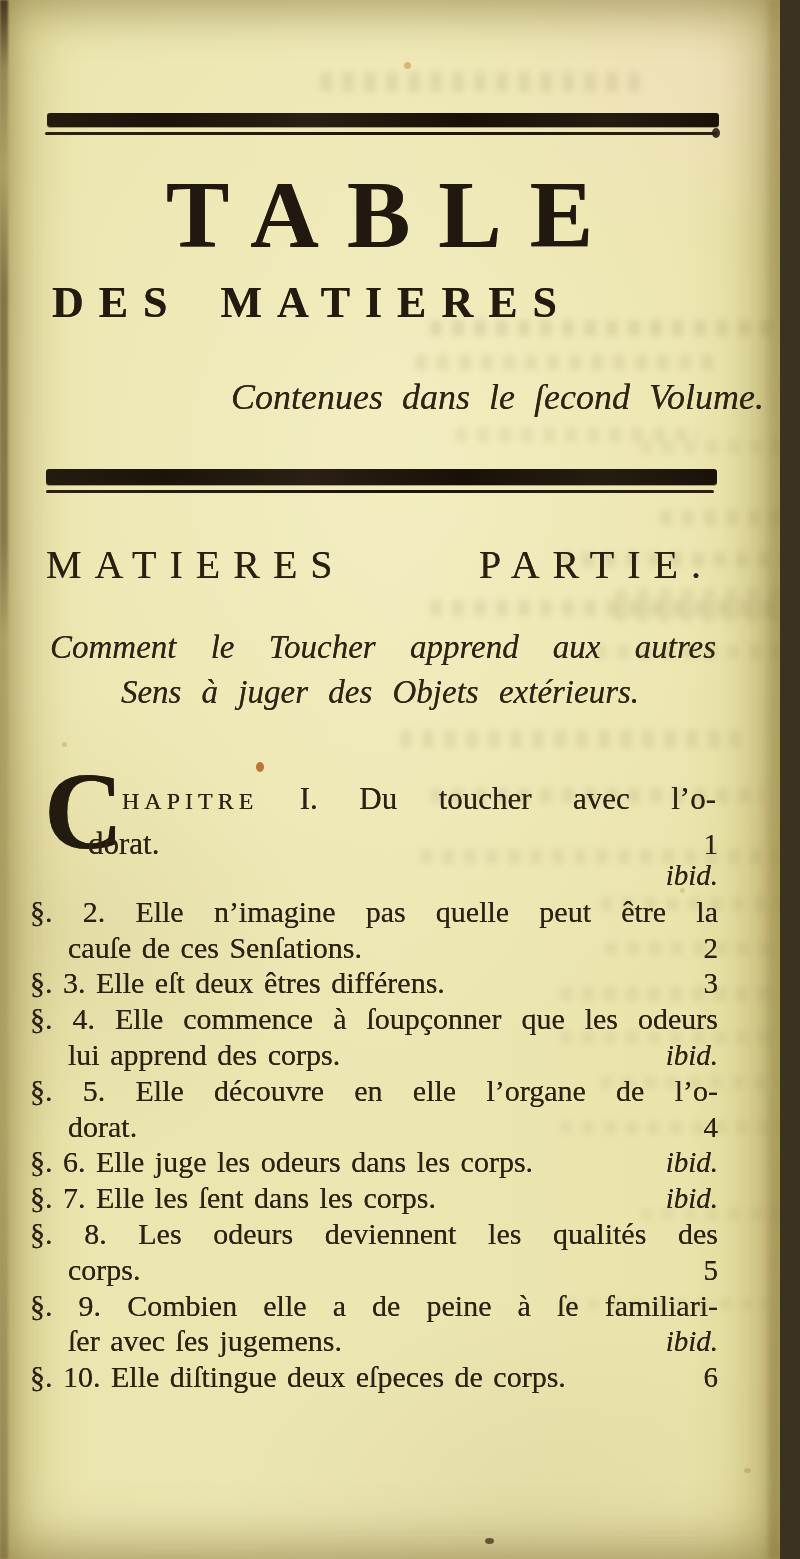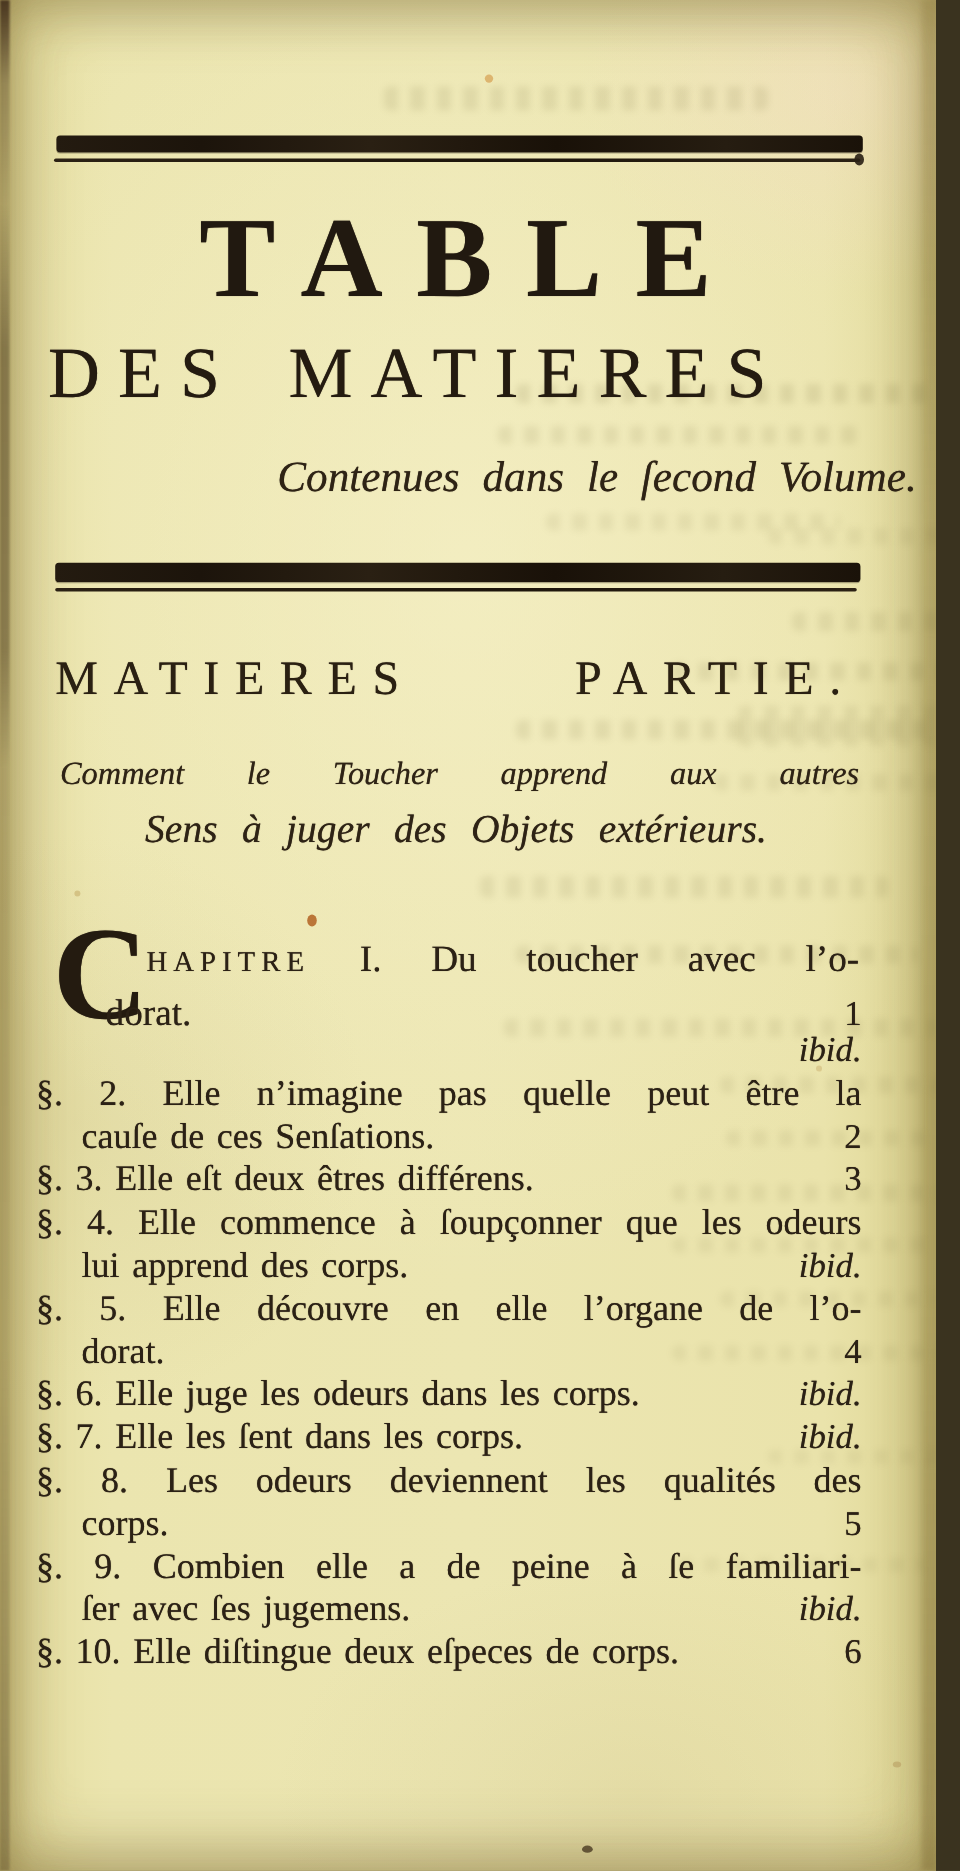--- a/index.html
+++ b/index.html
@@ -34,37 +34,37 @@
     background:linear-gradient(90deg,#2b2114,#1d150b 55%,#2b2114);
   }
 
   
   .title{
     position:absolute;left:166px;top:168px;
     font-size:95px;font-weight:bold;letter-spacing:28px;line-height:1;
     white-space:nowrap;color:#211910;
   }
   .subtitle{
-    position:absolute;left:40px;top:281px;
-    font-size:60px;font-weight:normal;letter-spacing:15px;word-spacing:12px;
+    position:absolute;left:52px;top:281px;
+    font-size:44px;font-weight:bold;letter-spacing:15px;word-spacing:12px;
     line-height:1;white-space:nowrap;color:#241b10;
   }
   .volnote{
     position:absolute;left:0;top:376px;width:764px;
     text-align:right;font-style:italic;font-size:36px;word-spacing:10px;
     line-height:1.2;color:#2e2315;
   }
   .part-heading{
     position:absolute;left:46px;top:543px;width:668px;
     font-size:40px;letter-spacing:13px;line-height:1.1;
     text-align:justify;text-align-last:justify;color:#2a2012;
   }
   .part-sub1{
     position:absolute;left:50px;top:628px;width:666px;
-    font-style:italic;font-size:27px;line-height:1.2;
+    font-style:italic;font-size:33px;line-height:1.2;
     text-align:justify;text-align-last:justify;color:#2e2315;
   }
   .part-sub2{
     position:absolute;left:0;top:673px;width:760px;
     font-style:italic;font-size:33px;word-spacing:12px;text-align:center;
     line-height:1.2;color:#2e2315;
   }
 
   
   .ch-initial{

